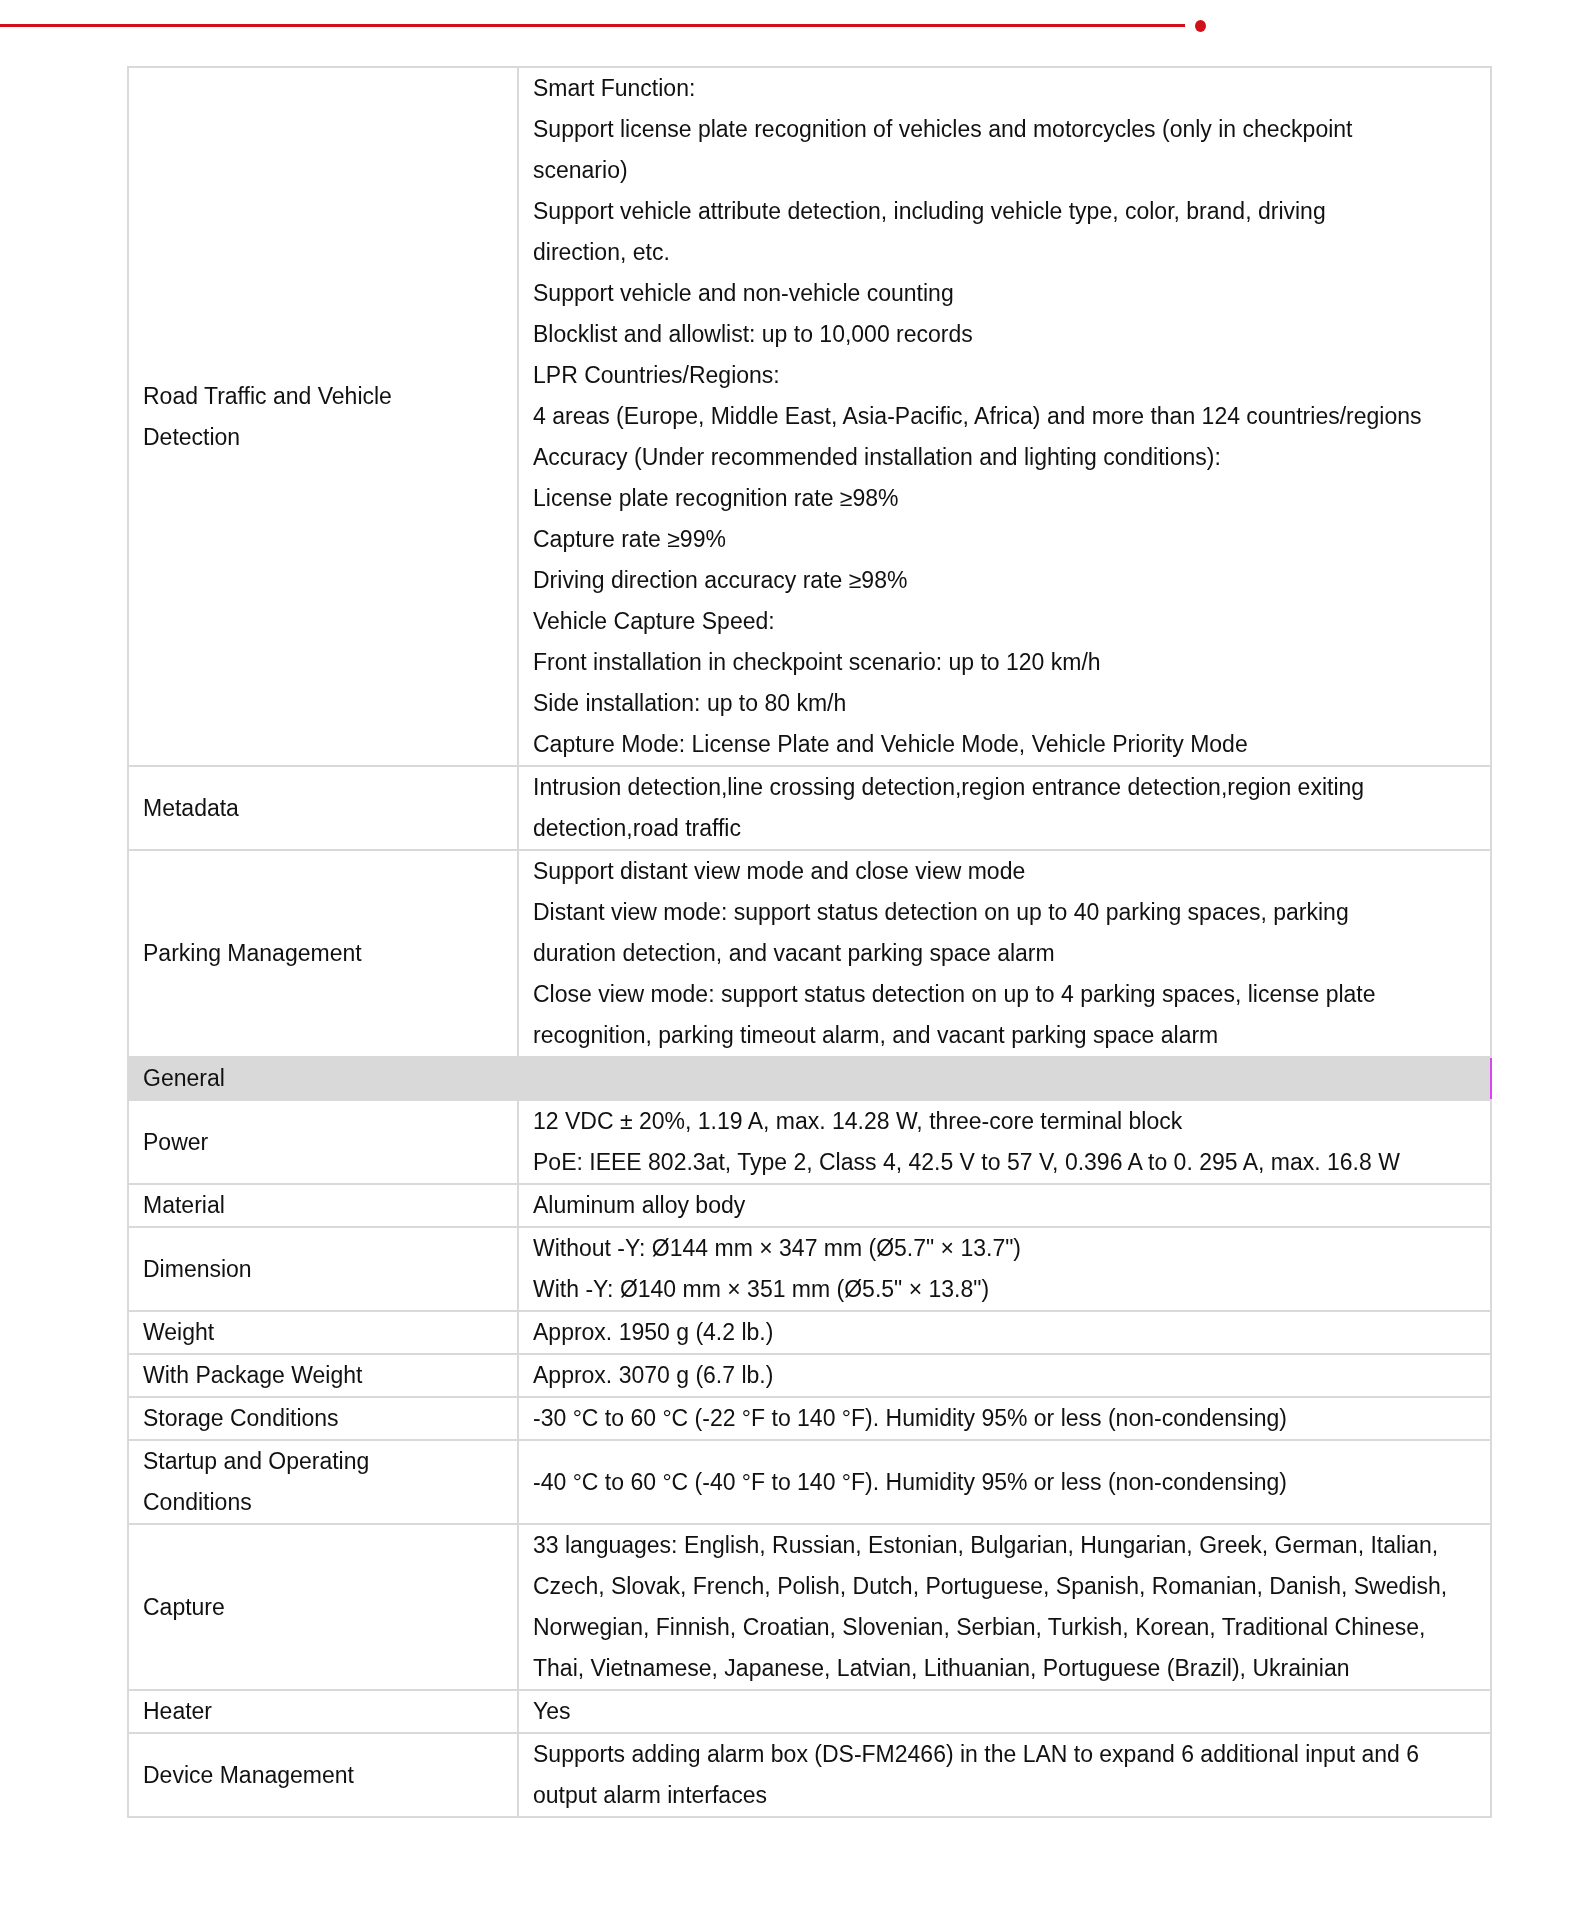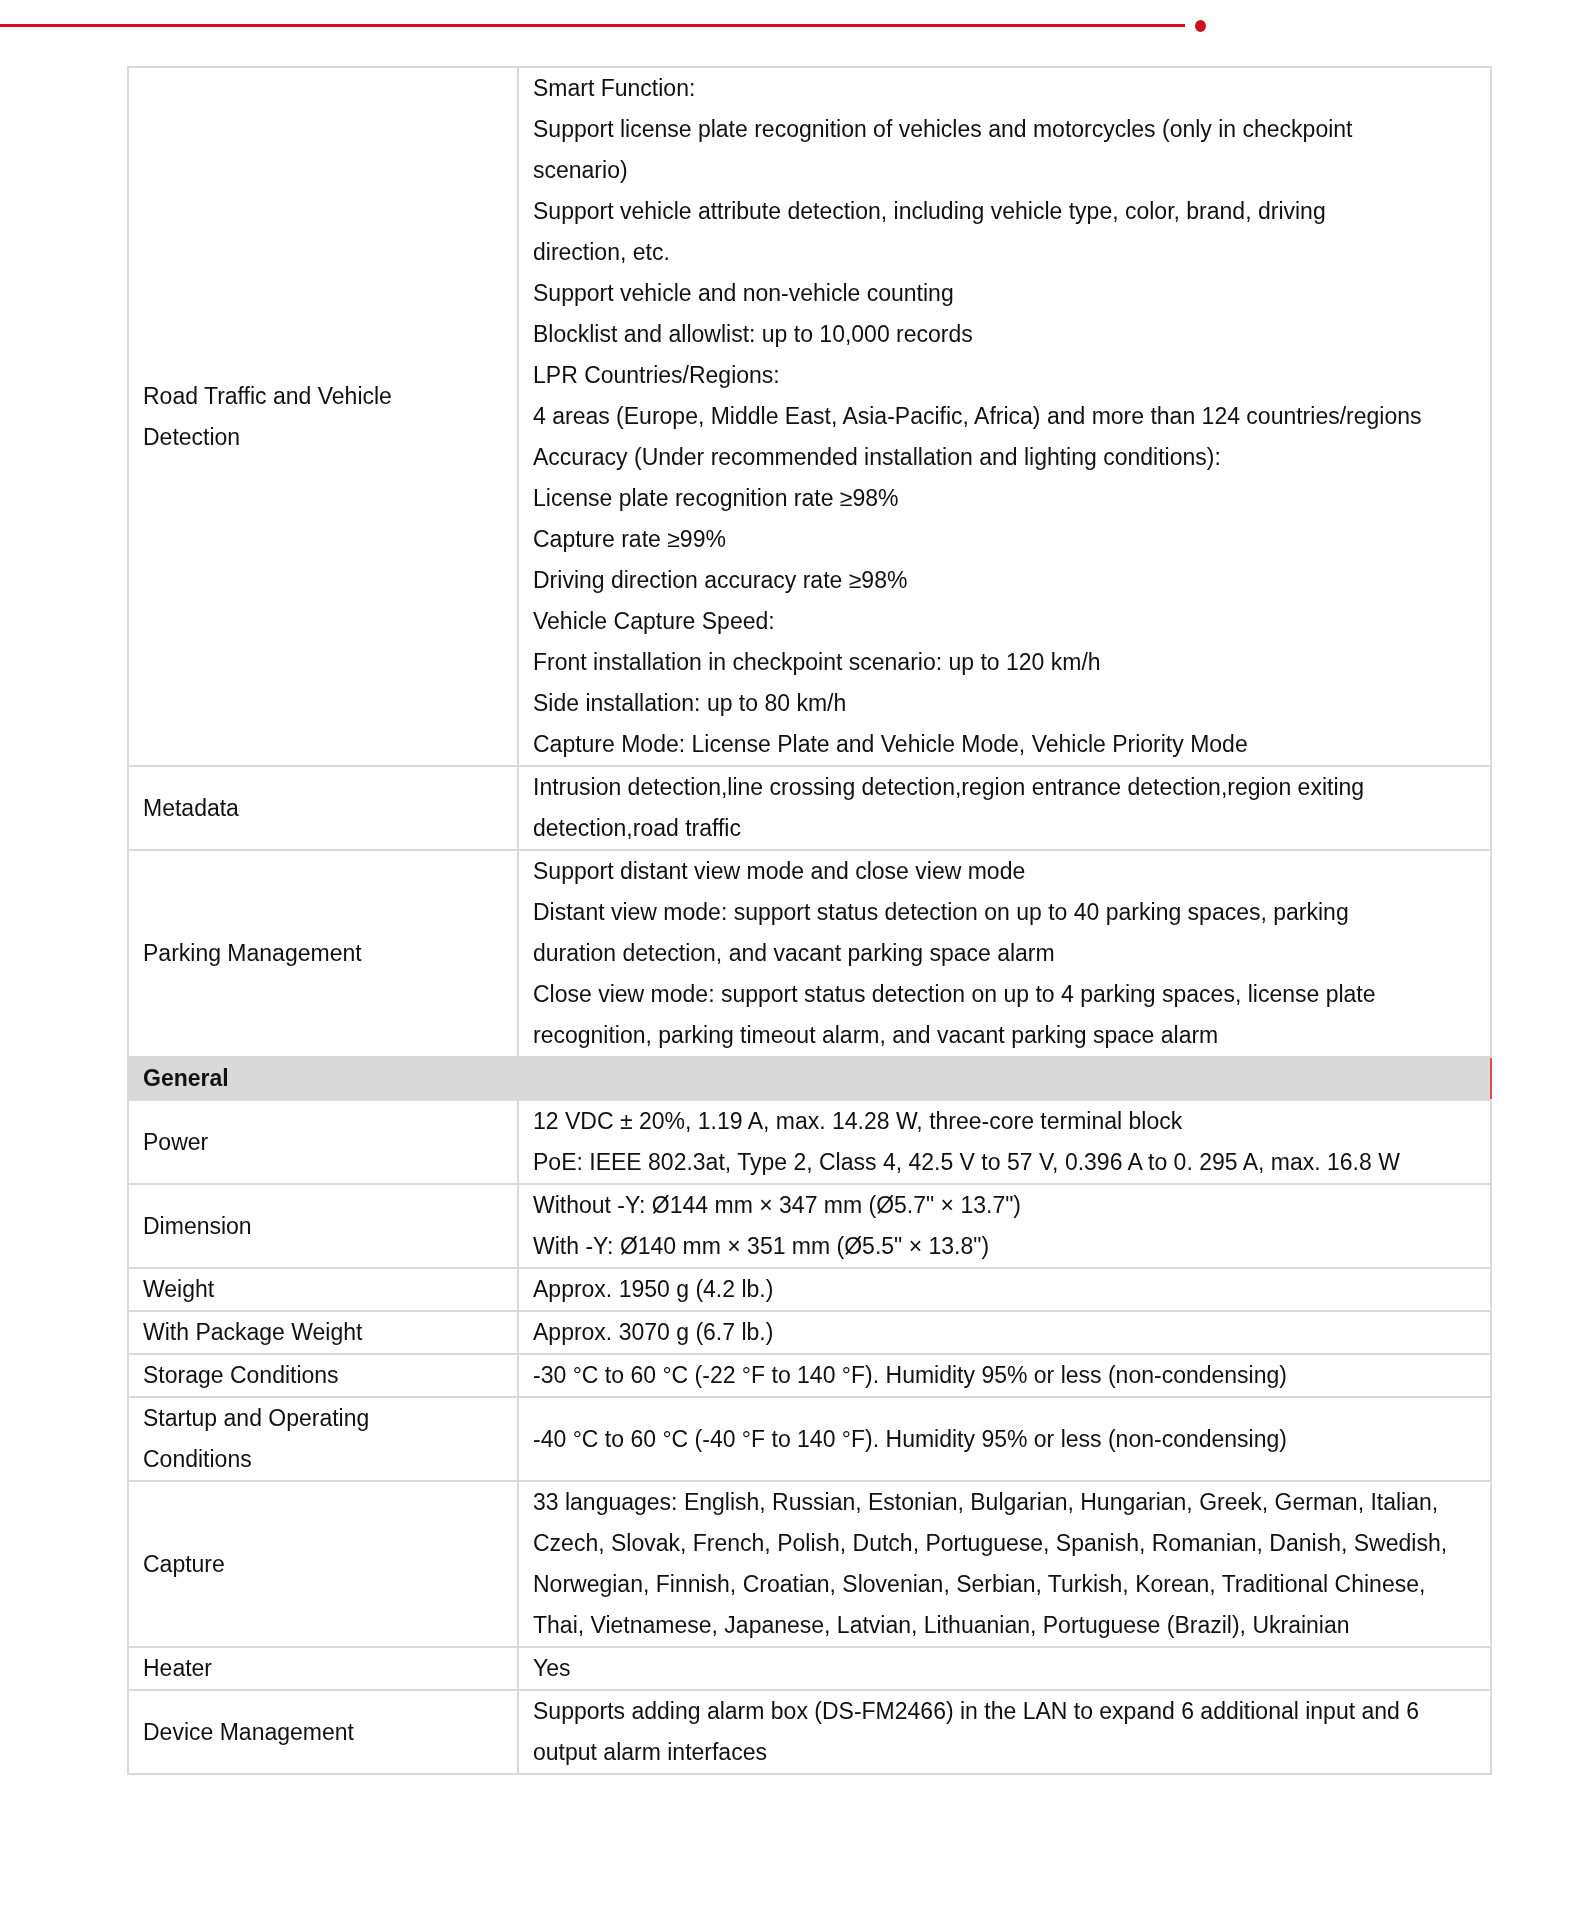--- a/index.html
+++ b/index.html
@@ -48,24 +48,24 @@
       padding: 0 12px 0 14px;
       word-wrap: break-word;
     }
     table.spec col.c-label { width: 390px; }
     table.spec col.c-value { width: 973px; }
     td.value { padding-left: 12px; padding-right: 8px; }
     td.value .line { display: block; white-space: nowrap; }
     td.label .line { display: block; }
     tr.section-header td {
       background: #d9d9d9;
-      font-weight: bold;
+      font-weight: normal;
       height: 41px;
       border-left: 2px solid #d9d9d9;
-      border-right: 2px solid #ef4444;
+      border-right: 2px solid #d946ef;
     }
   </style>
 </head>
 <body>
 
 <div class="top-rule"></div>
 <div class="top-dot"></div>
 
 <table class="spec">
   <colgroup>
@@ -127,20 +127,28 @@
         <td class="label">
           <span class="line">Power</span>
         </td>
         <td class="value">
           <span class="line">12 VDC ± 20%, 1.19 A, max. 14.28 W, three-core terminal block</span>
           <span class="line">PoE: IEEE 802.3at, Type 2, Class 4, 42.5 V to 57 V, 0.396 A to 0. 295 A, max. 16.8 W</span>
         </td>
       </tr>
       <tr>
         <td class="label">
+          <span class="line">Material</span>
+        </td>
+        <td class="value">
+          <span class="line">Aluminum alloy body</span>
+        </td>
+      </tr>
+      <tr>
+        <td class="label">
           <span class="line">Dimension</span>
         </td>
         <td class="value">
           <span class="line">Without -Y: Ø144 mm × 347 mm (Ø5.7" × 13.7")</span>
           <span class="line">With -Y: Ø140 mm × 351 mm (Ø5.5" × 13.8")</span>
         </td>
       </tr>
       <tr>
         <td class="label">
           <span class="line">Weight</span>

